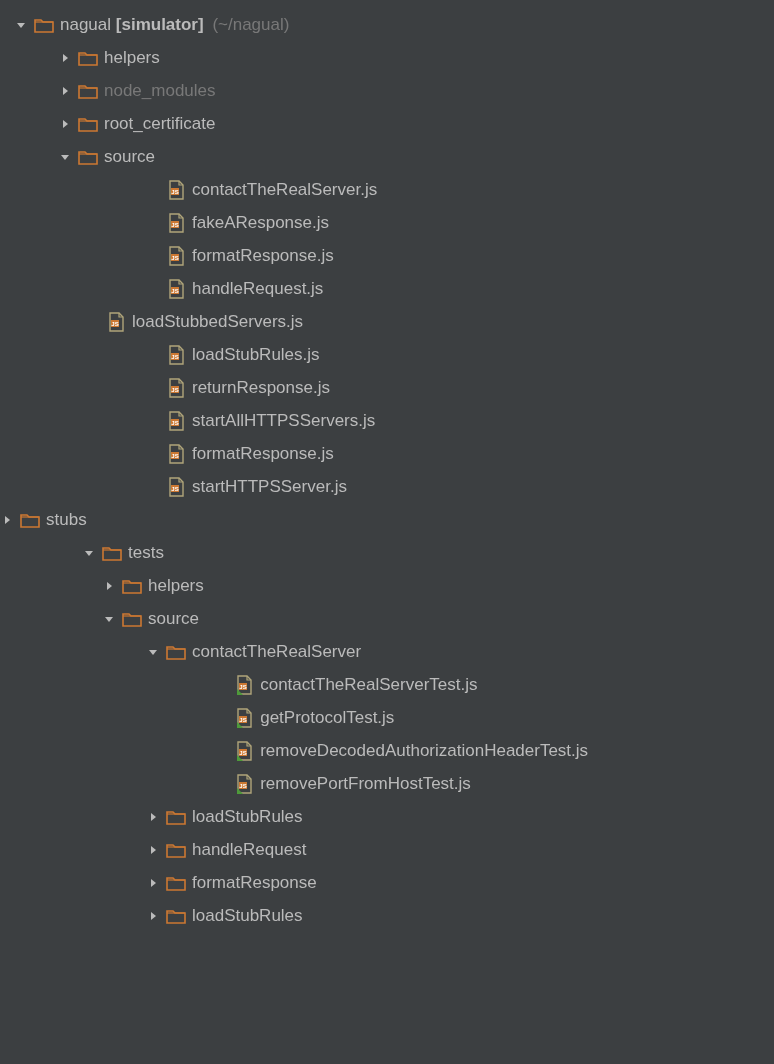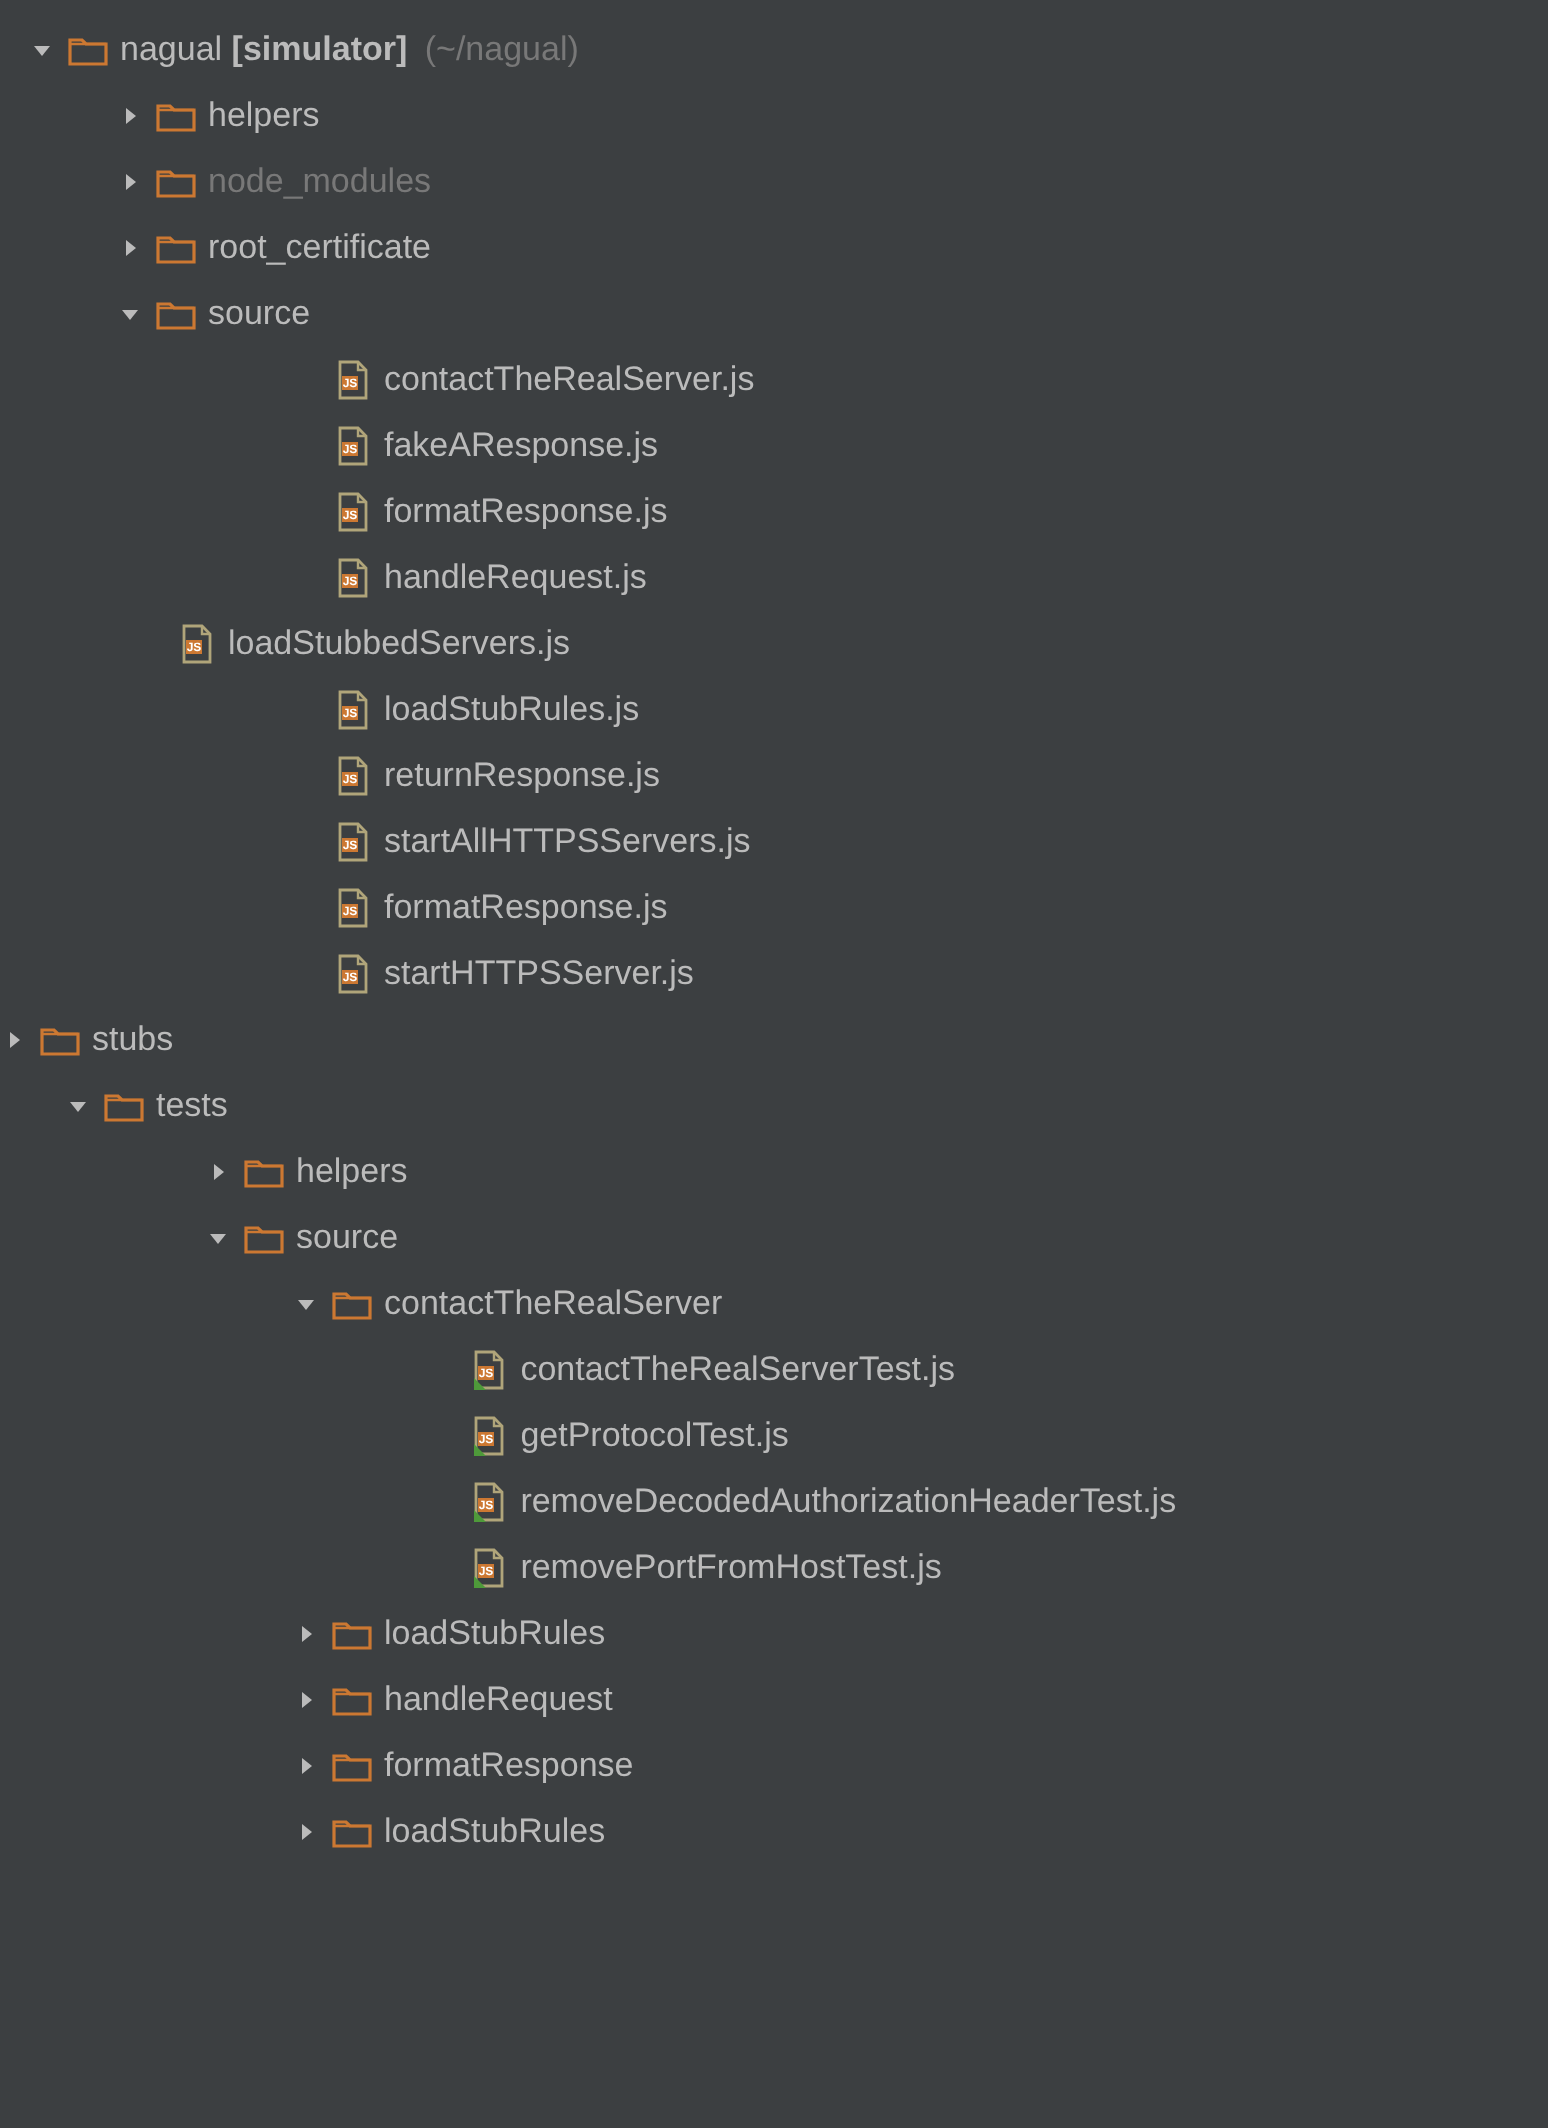--- a/index.html
+++ b/index.html
@@ -163,21 +163,21 @@
       <span class="icon">
         <svg class="js-svg" viewBox="0 0 18 20">
           <path d="M3 1 L12 1 L16 5 L16 19 L3 19 Z" fill="none" stroke="#b0a57a" stroke-width="1.4"></path>
           <path d="M12 1 L12 5 L16 5" fill="none" stroke="#b0a57a" stroke-width="1.2"></path>
           <rect x="4" y="8" width="8" height="7" fill="#cc7832"></rect>
           <text x="8" y="13.5" font-size="6" font-weight="bold" fill="#ffffff" text-anchor="middle" font-family="Arial">JS</text>
         </svg>
       </span>
       <span class="label">handleRequest.js</span>
     </div>
-    <div class="row" style="padding-left:68px">
+    <div class="row" style="padding-left:86px">
       <span class="arrow"></span>
       <span class="icon">
         <svg class="js-svg" viewBox="0 0 18 20">
           <path d="M3 1 L12 1 L16 5 L16 19 L3 19 Z" fill="none" stroke="#b0a57a" stroke-width="1.4"></path>
           <path d="M12 1 L12 5 L16 5" fill="none" stroke="#b0a57a" stroke-width="1.2"></path>
           <rect x="4" y="8" width="8" height="7" fill="#cc7832"></rect>
           <text x="8" y="13.5" font-size="6" font-weight="bold" fill="#ffffff" text-anchor="middle" font-family="Arial">JS</text>
         </svg>
       </span>
       <span class="label">loadStubbedServers.js</span>
@@ -249,21 +249,21 @@
         </svg>
       </span>
       <span class="icon">
         <svg class="folder-svg" viewBox="0 0 20 16">
           <path d="M1 3 L7 3 L9 5 L19 5 L19 15 L1 15 Z" fill="none" stroke="#cc7832" stroke-width="1.6"></path>
           <path d="M1 5 L19 5" stroke="#cc7832" stroke-width="1.2"></path>
         </svg>
       </span>
       <span class="label">stubs</span>
     </div>
-    <div class="row" style="padding-left:32px">
+    <div class="row" style="padding-left:82px">
       <span class="arrow">
         <svg width="12" height="12" viewBox="0 0 12 12">
           <path d="M2 4 L10 4 L6 9 Z" fill="#bbbbbb"></path>
         </svg>
       </span>
       <span class="icon">
         <svg class="folder-svg" viewBox="0 0 20 16">
           <path d="M1 3 L7 3 L9 5 L19 5 L19 15 L1 15 Z" fill="none" stroke="#cc7832" stroke-width="1.6"></path>
           <path d="M1 5 L19 5" stroke="#cc7832" stroke-width="1.2"></path>
         </svg>

